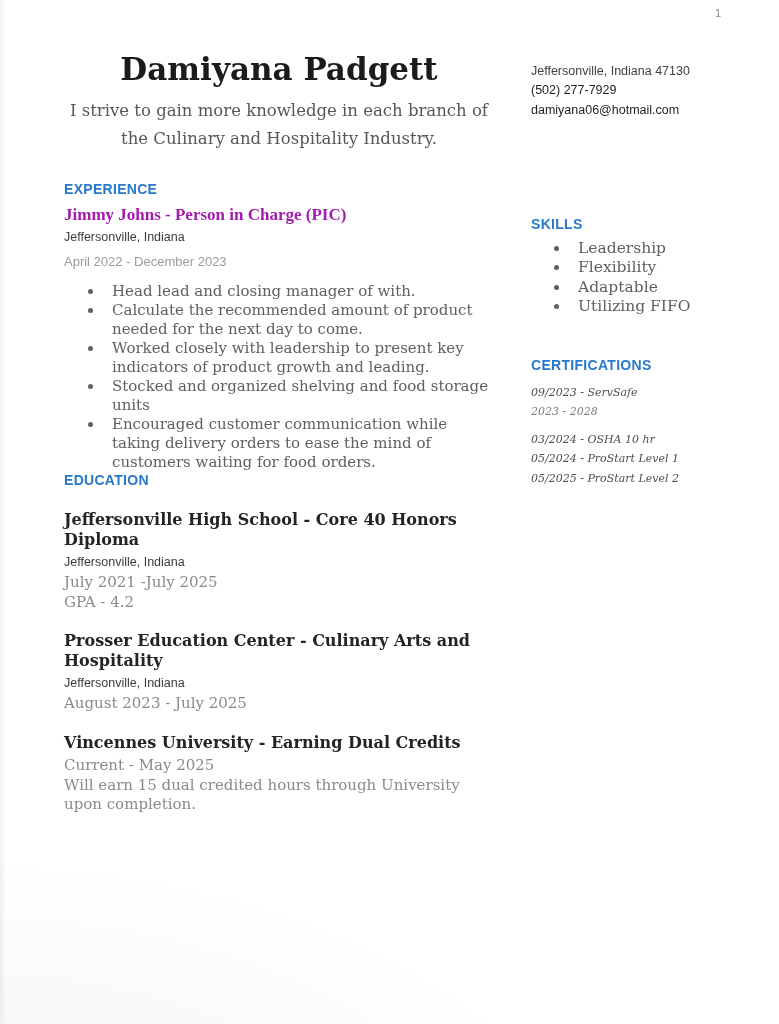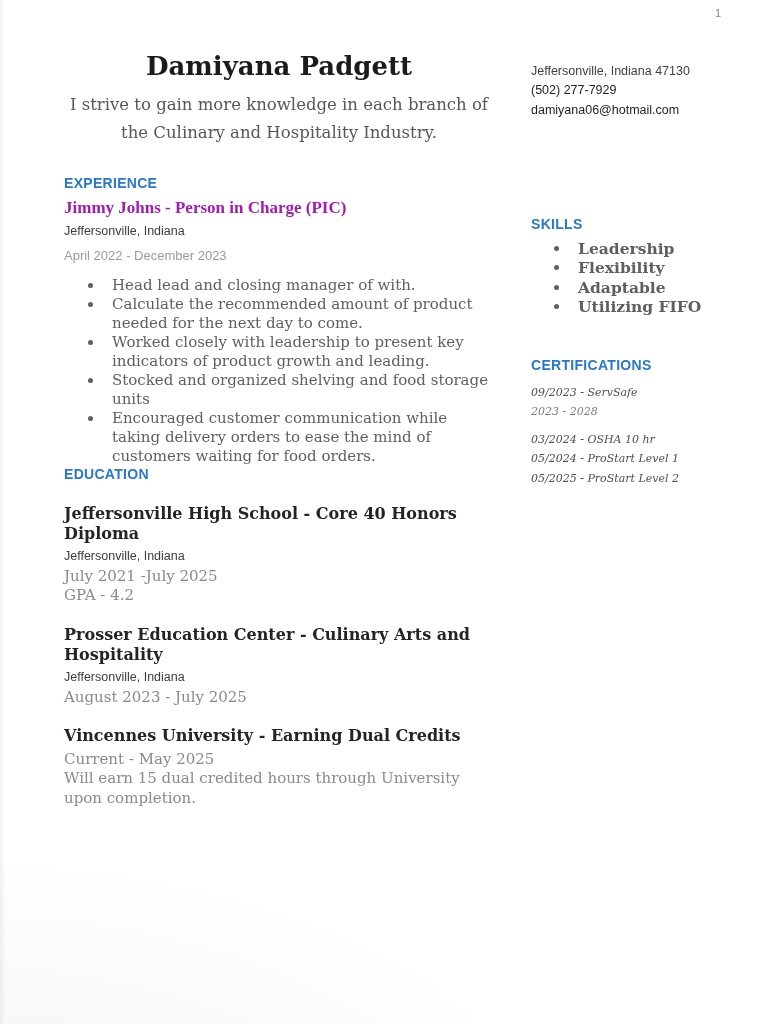--- a/index.html
+++ b/index.html
@@ -21,21 +21,21 @@
   .page-num {
     position:absolute; top:7px; right:58px;
     font-size:11px; color:#8a8a8a;
   }
 
   .col-left  { position:absolute; left:64px; top:50px; width:430px; }
   .col-right { position:absolute; left:531px; top:62px; width:188px; }
 
   .name {
     font-family:"DejaVu Serif", serif;
-    font-size:26px; font-weight:700; color:#1b1b1b;
+    font-size:31px; font-weight:700; color:#1b1b1b;
     text-align:center; line-height:1.25;
   }
   .tagline {
     font-family:"DejaVu Serif", serif;
     font-size:16.5px; color:#575757;
     text-align:center; line-height:1.7;
     margin-top:8px;
   }
 
   .section-heading {
@@ -74,21 +74,21 @@
   .school-dates, .school-extra {
     font-family:"DejaVu Serif", serif;
     font-size:15px; color:#8a8a8a; line-height:1.3; margin-top:3px;
   }
   .school-extra { margin-top:0; }
 
   .contact-line { font-size:12.5px; color:#3f3f3f; line-height:1.55; }
   .contact-line.bold { font-weight:400; color:#1f1f1f; }
 
   .h-skills { margin-top:96px; }
-  ul.bullets.skills { margin-top:6px; padding-left:47px;font-weight:bold; }
+  ul.bullets.skills { margin-top:6px; padding-left:47px; }
   ul.bullets.skills li { font-size:15.5px; line-height:19.5px; }
 
   .h-certs { margin-top:40px; }
   .cert-group {
     font-family:"DejaVu Serif", serif; font-style:italic;
     font-size:11px; color:#4e4e4e; line-height:19.5px;
     width:176px; margin-top:9px;
   }
   .cert-group .cert-sub { color:#7d7d7d; }
   .cert-group + .cert-group { margin-top:8px; }

